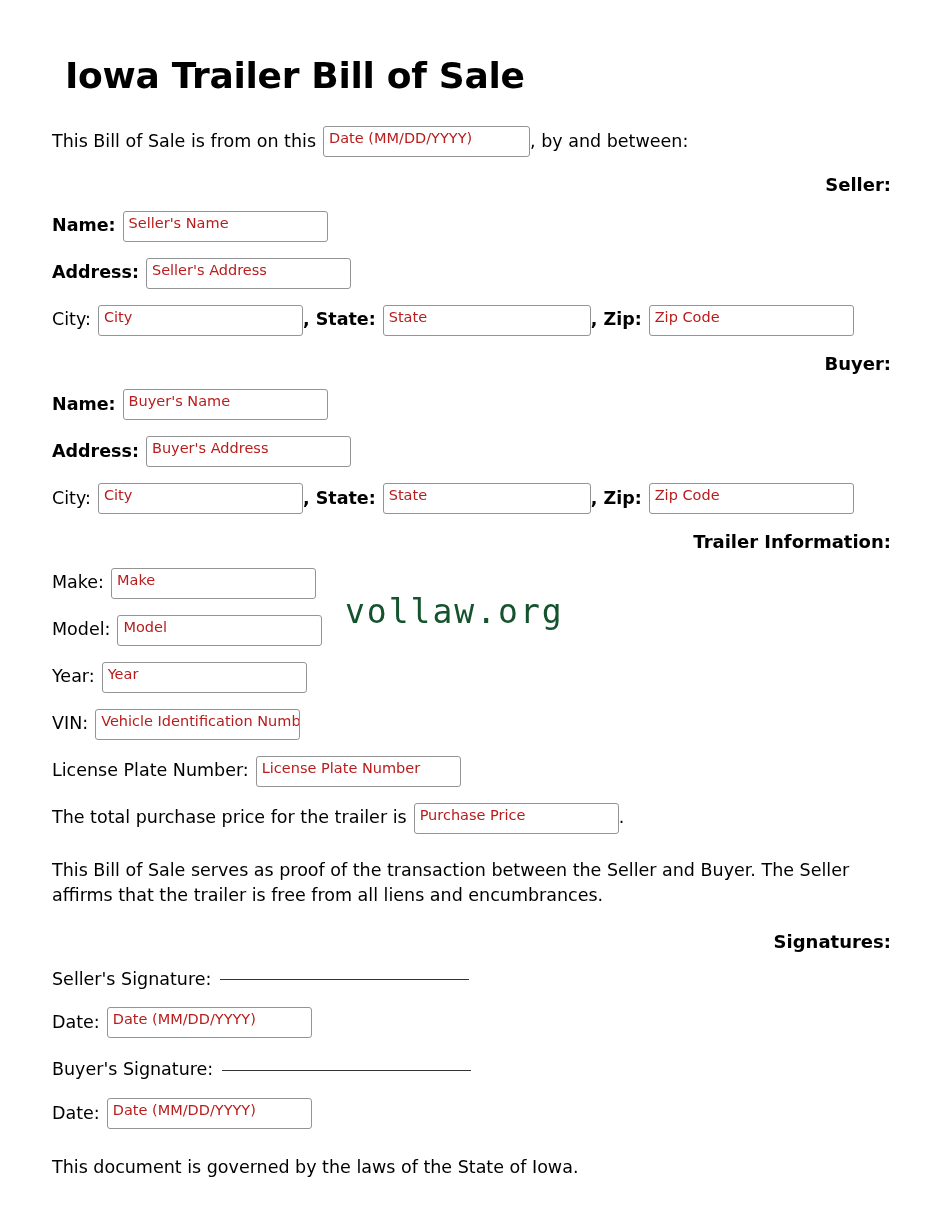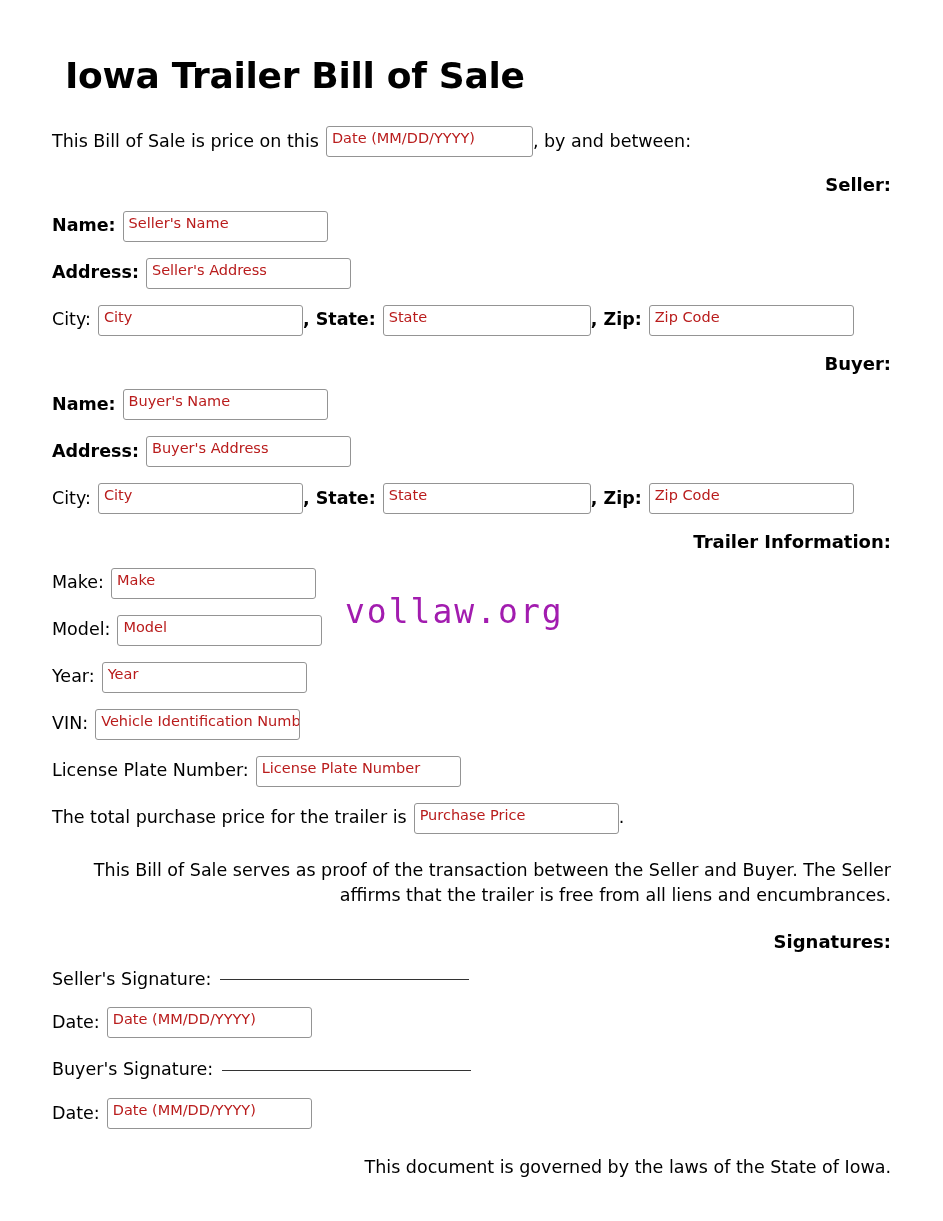--- a/index.html
+++ b/index.html
@@ -64,51 +64,50 @@
   }
   .w205 { width: 205px; }
   .w207 { width: 207px; }
   .w208 { width: 208px; }
   .sp { display: inline-block; width: 7px; }
   .para {
     font-size: 17.5px;
     line-height: 1.45;
     margin: 24px 0 0 0;
     max-width: 845px;
-    text-align: right;
   }
   .para.closing { margin-top: 26px; }
   .sig-line {
     display: inline-block;
     height: 1px;
     background: #333333;
     width: 249px;
     margin-left: 9px;
     vertical-align: 4px;
   }
   .watermark {
     position: absolute;
     left: 345px;
     top: 592px;
     font-family: "DejaVu Sans Mono", "Liberation Mono", monospace;
     font-size: 33px;
     letter-spacing: 2px;
-    color: #a21caf;
+    color: #14532d;
     white-space: nowrap;
   }
 </style>
 </head>
 <body>
 
 <div class="page">
 
   <h1 class="doc-title">Iowa Trailer Bill of Sale</h1>
 
   <div class="row">
-    <span class="lbl">This Bill of Sale is price on this</span>
+    <span class="lbl">This Bill of Sale is from on this</span>
     <span class="sp"></span>
     <span class="field w207">Date (MM/DD/YYYY)</span>
     <span class="lbl">, by and between:</span>
   </div>
 
   <h2 class="section">Seller:</h2>
 
   <div class="row">
     <span class="lbl-bold">Name:</span>
     <span class="sp"></span>

